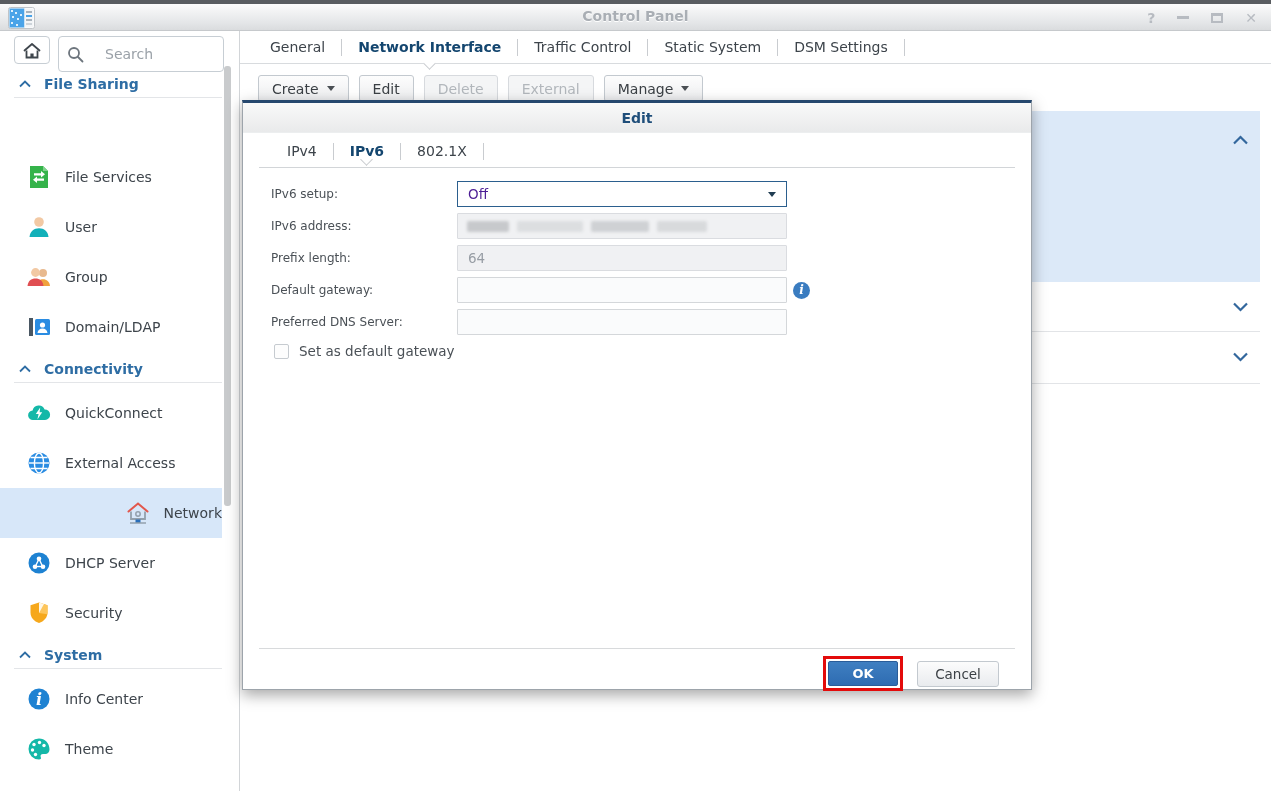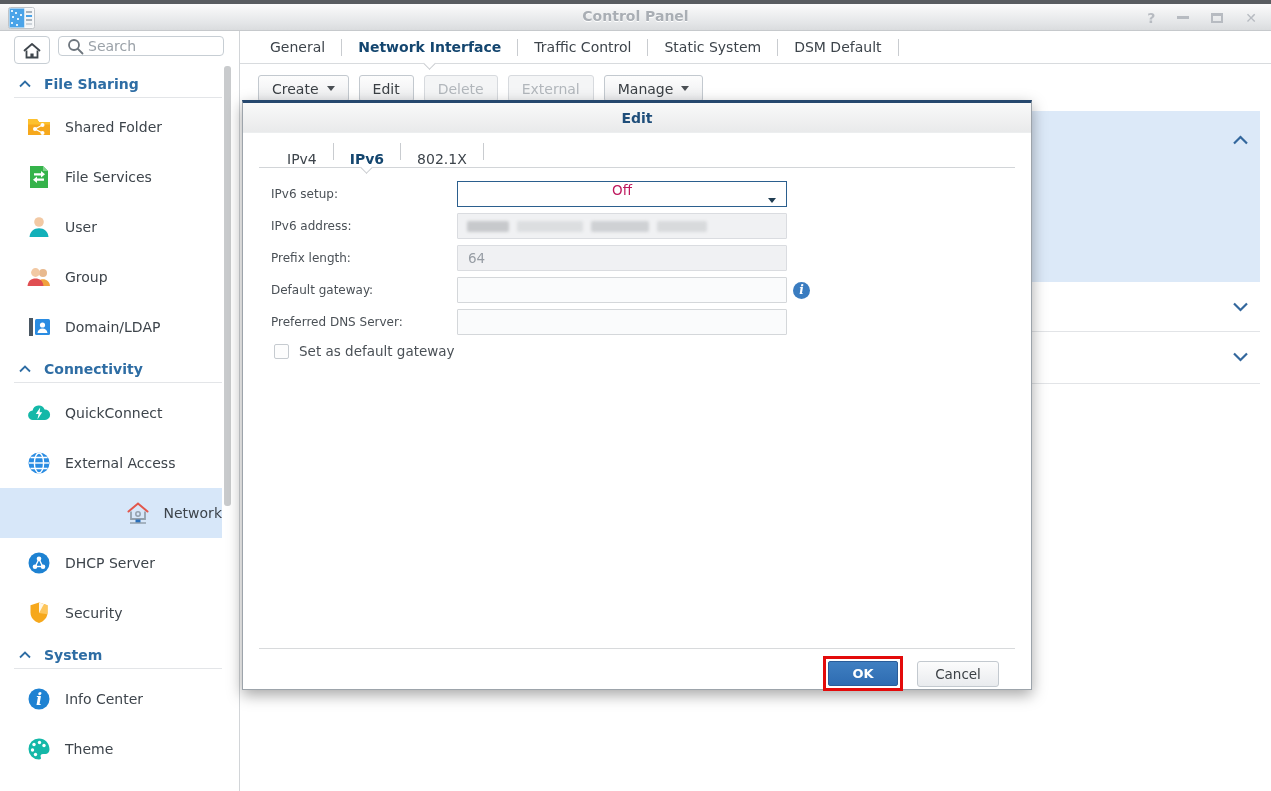--- a/index.html
+++ b/index.html
@@ -31,23 +31,23 @@
   .sidebar {
     position:absolute; left:0; top:31px; width:240px; height:760px;
     background:#fff; border-right:1px solid #d2d5d8;
   }
   .home-btn {
     position:absolute; left:14px; top:5px; width:36px; height:28px;
     border:1px solid #c7ced4; border-radius:4px; background:#fff;
     display:flex; align-items:center; justify-content:center; cursor:pointer;
   }
   .search-box {
-    position:absolute; left:58px; top:5px; width:166px; height:20px;
+    position:absolute; left:58px; top:5px; width:166px; height:36px;
     border:1px solid #c7ced4; border-radius:4px; background:#fff;
-    display:flex; align-items:center; padding:0 8px; gap:4px;
+    display:flex; align-items:center; padding:0 8px; gap:21px;
   }
   .search-box input {
     border:none; outline:none; width:110px; font-size:14px; color:#444;
     font-family:"DejaVu Sans","Liberation Sans",sans-serif; background:transparent;
   }
   .search-box input::placeholder { color:#9aa1a8; }
   .sec-head {
     position:absolute; left:0; width:222px; height:20px;
     display:flex; align-items:center; gap:13px; padding-left:19px;
     color:#2e6da4; font-weight:bold; font-size:14px; cursor:pointer;
@@ -99,34 +99,34 @@
     box-shadow:0 5px 14px rgba(0,0,0,.35);
   }
   .dlg-header {
     position:absolute; left:0; top:0; width:100%; height:30px;
     background:linear-gradient(#f9f9f9,#e9eaeb); border-bottom:1px solid #eceeef;
     display:flex; align-items:center; justify-content:center;
     font-weight:bold; color:#1f4e7a; font-size:14px;
   }
   .dlg-tabstrip {
     position:absolute; left:16px; right:16px; top:32px; height:33px;
-    border-bottom:1px solid #d2d5d8; display:flex; align-items:flex-end; padding-left:12px;
+    border-bottom:1px solid #d2d5d8; display:flex; align-items:center; padding-left:12px;
   }
   .dlg-label { position:absolute; left:28px; width:185px; font-size:12px; color:#4a5056; line-height:26px; }
   .dlg-field {
     position:absolute; left:214px; width:330px; height:26px;
     border:1px solid #d4d7da; background:#fafbfc; border-radius:1px;
     font-size:13.5px; color:#3b4248; padding:0 10px;
     font-family:"DejaVu Sans","Liberation Sans",sans-serif;
   }
   .dlg-field.disabled { background:#f0f1f3; border-color:#dadce0; color:#979da4; }
   .combo {
     position:absolute; left:214px; width:330px; height:26px;
     border:1px solid #2b5f8e; background:#fff; display:flex; align-items:center;
-    padding:0 10px; font-size:13.5px; color:#be185d; cursor:pointer;flex-direction:column;
+    padding:0 10px; font-size:13.5px; color:#4c1d95; cursor:pointer;
   }
   .combo .caret-down { margin-left:auto; border-top-color:#203d52; }
   .redact { position:absolute; left:224px; top:0; height:26px; display:flex; align-items:center; gap:8px; filter:blur(1.6px); }
   .redact span { display:inline-block; height:11px; border-radius:2px; }
   .info-badge {
     position:absolute; left:550px; width:17px; height:17px; border-radius:50%;
     background:#3a7cc0; color:#fff; text-align:center; line-height:17px;
     font-size:12px; font-style:italic; font-weight:bold; font-family:"DejaVu Serif",serif;
   }
   .dlg-check { position:absolute; left:31px; display:flex; align-items:center; gap:10px; }
@@ -204,34 +204,20 @@
   </div>
 
   <div class="sec-head" style="top:43px">
     <svg width="12" height="8" viewBox="0 0 12 8">
         <polyline points="1,6.5 6,1.5 11,6.5" fill="none" stroke="#2e6da4" stroke-width="1.8"></polyline>
       </svg>
     <span>File Sharing</span>
   </div>
   <div class="sec-line" style="top:66px"></div>
 
-  <div class="side-item" style="top:71px">
-    <svg width="26" height="26" viewBox="0 0 26 26">
-      <path fill="#f6a81c" d="M2 5h9l2 3h11v13H2z"></path>
-        <path fill="#fdc12f" d="M2 5h9l2 3h11v2.5H2z"></path>
-      <g stroke="#fff" stroke-width="1.4">
-          <line x1="9" y1="15" x2="16.5" y2="11"></line>
-          <line x1="9" y1="15" x2="16.5" y2="19"></line>
-        </g>
-      <circle cx="9" cy="15" r="2" fill="#fff"></circle>
-        <circle cx="16.5" cy="11" r="2" fill="#fff"></circle>
-        <circle cx="16.5" cy="19" r="2" fill="#fff"></circle>
-    </svg>
-    <span>Shared Folder</span>
-  </div>
   <div class="side-item" style="top:121px">
     <svg width="26" height="26" viewBox="0 0 26 26">
       <path fill="#35b34a" d="M4 2h13l5 5v17H4z"></path>
         <path fill="#7fd28c" d="M17 2l5 5h-5z"></path>
       <polygon fill="#fff" points="8,9.2 15,9.2 15,7 19,10.3 15,13.6 15,11.4 8,11.4"></polygon>
       <polygon fill="#fff" points="18,14.6 11,14.6 11,12.4 7,15.7 11,19 11,16.8 18,16.8"></polygon>
     </svg>
     <span>File Services</span>
   </div>
   <div class="side-item" style="top:171px">
@@ -370,21 +356,21 @@
     <div class="tab-div"></div>
     <div class="tab">
         <span>Traffic Control</span>
       </div>
     <div class="tab-div"></div>
     <div class="tab">
         <span>Static System</span>
       </div>
     <div class="tab-div"></div>
     <div class="tab">
-        <span>DSM Default</span>
+        <span>DSM Settings</span>
       </div>
     <div class="tab-div"></div>
   </div>
 
   <div class="toolbar">
     <div class="tbtn">
         <span>Create</span>
         <span class="caret-down"></span>
       </div>
     <div class="tbtn">

